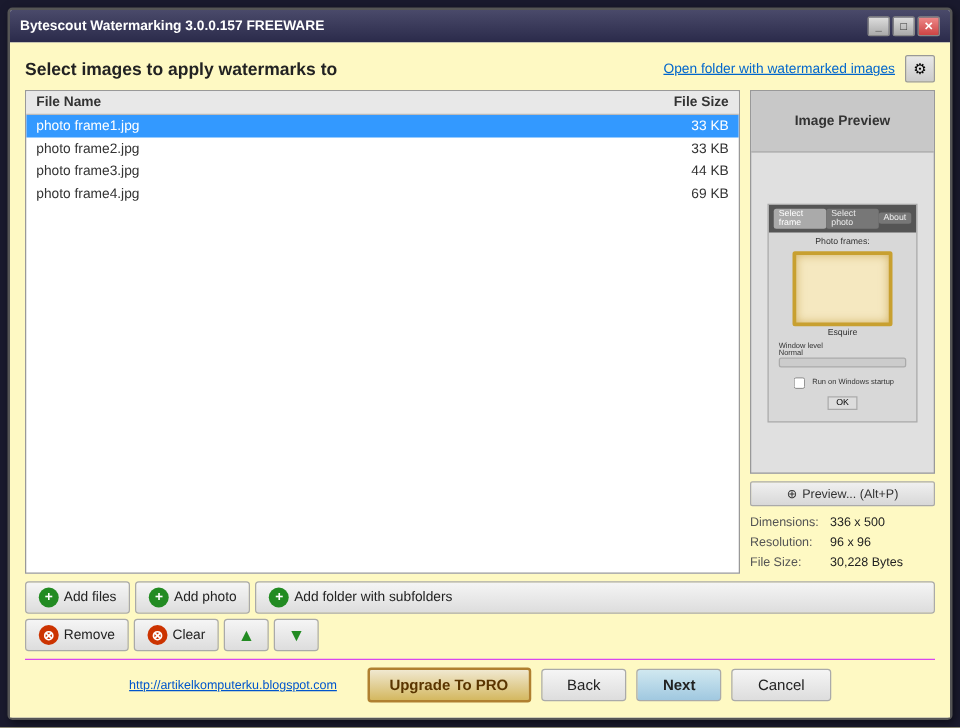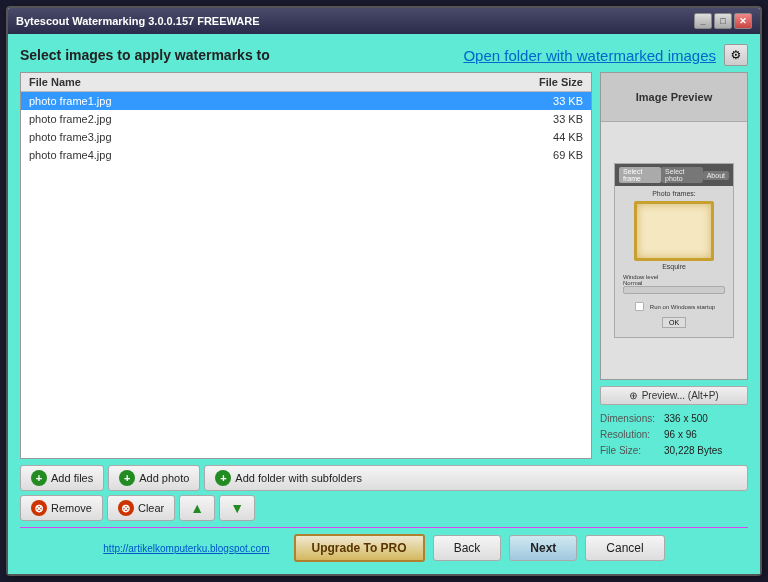--- a/index.html
+++ b/index.html
@@ -63,40 +63,40 @@
     }
 
     .tb-btn.close { background: linear-gradient(to bottom, #e88, #c44); color: white; }
 
     .content {
       flex: 1;
       padding: 10px 12px;
       display: flex;
       flex-direction: column;
       gap: 6px;
-      background: #5eead4;
+      background: #fef9c3;
     }
 
     .header-row {
       display: flex;
       justify-content: space-between;
       align-items: center;
     }
 
     .page-title {
       font-size: 14px;
       font-weight: bold;
       color: #222;
     }
 
     .open-folder-link {
       color: #0066cc;
       text-decoration: underline;
       cursor: pointer;
-      font-size: 15px;
+      font-size: 11px;
     }
 
     .gear-btn {
       width: 24px;
       height: 22px;
       background: linear-gradient(to bottom, #e8e8e8, #ccc);
       border: 1px solid #999;
       border-radius: 2px;
       cursor: pointer;
       display: flex;

